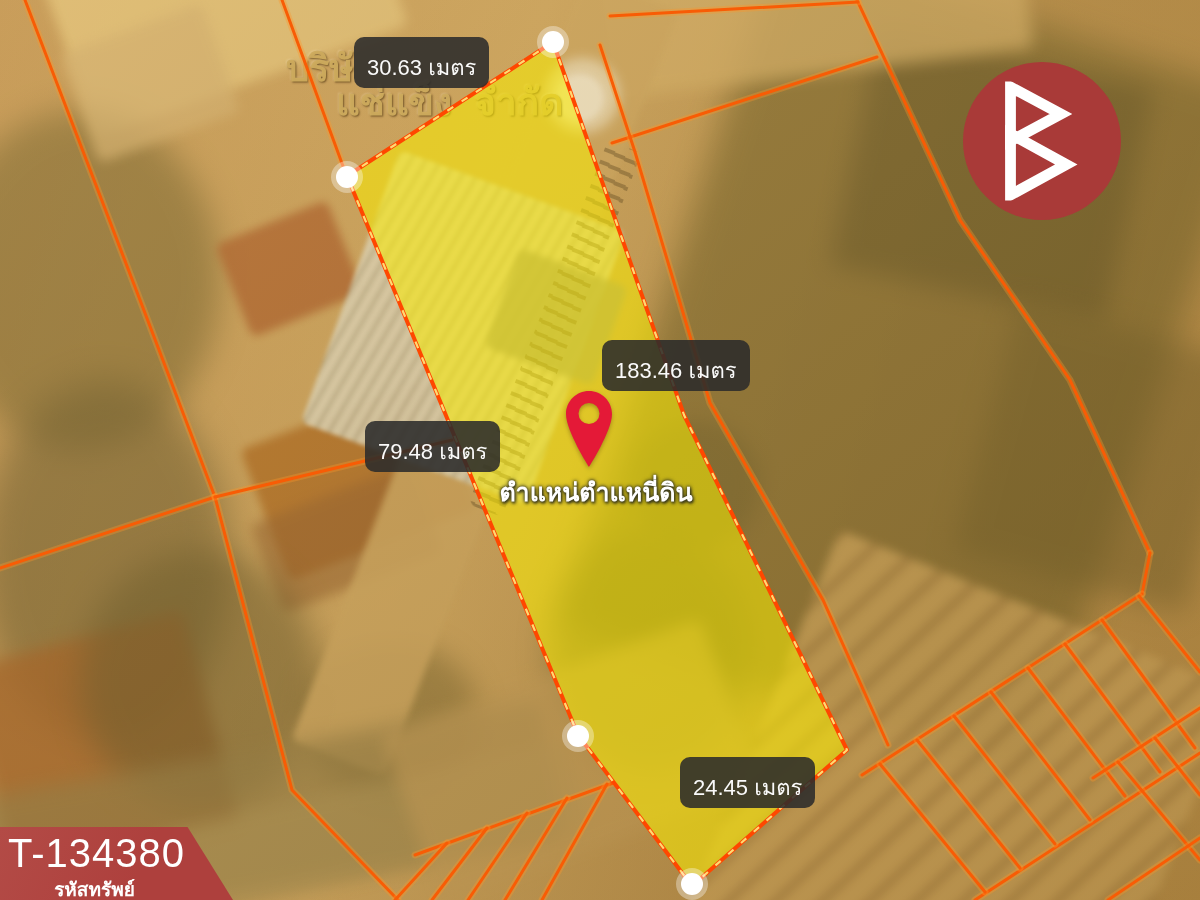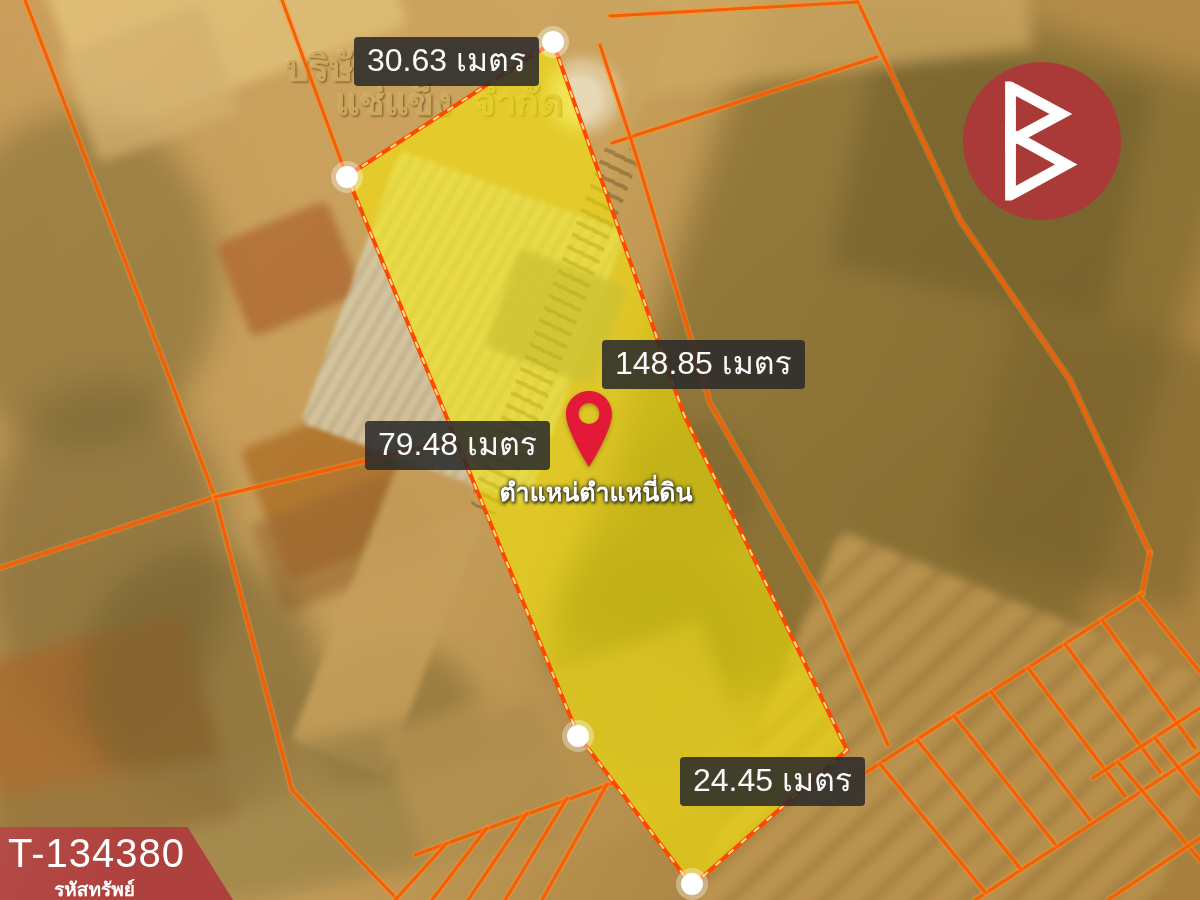--- a/index.html
+++ b/index.html
@@ -18,22 +18,22 @@
   .wm{position:absolute;z-index:2;font-weight:bold;font-size:37px;
       color:rgba(207,172,94,.95);
       text-shadow:1px 1px 2px rgba(70,45,10,.65),-1px -1px 2px rgba(255,240,200,.25);
       white-space:nowrap;}
   #wm1{left:286px;top:38px;}
   #wm2{left:336px;top:72px;font-family:Liberation Mono, monospace;}
   
   #overlay{position:absolute;inset:0;z-index:3;}
   
   .mlabel{position:absolute;z-index:5;background:var(--label_bg,rgba(43,43,43,.87));
-          color:#fafafa;font-size:32px;line-height:1.25;padding:3px 13px 6px;
-          border-radius:4px;white-space:nowrap;}
+          color:#fafafa;font-size:22px;line-height:1.25;padding:17px 13px 6px;
+          border-radius:10px;white-space:nowrap;}
   #m-top{left:354px;top:37px;}
   #m-right{left:602px;top:340px;}
   #m-left{left:365px;top:389px;margin-top:32px;}
   #m-bl{left:548px;top:741px;z-index:5;}
   #m-br{left:680px;top:757px;z-index:6;}
   
   #pin{position:absolute;left:566px;top:390px;width:46px;height:78px;z-index:7;
        filter:drop-shadow(0 2px 2px rgba(60,30,0,.35));}
   #pin-caption{position:absolute;left:486px;top:472px;width:220px;z-index:7;
        text-align:center;font-size:25px;font-weight:bold;color:#fff;white-space:nowrap;
@@ -158,21 +158,21 @@
         <circle cx="347" cy="177" r="16" fill="rgba(255,255,255,0.35)"></circle>
         <circle cx="347" cy="177" r="11" fill="#ffffff"></circle>
         <circle cx="578" cy="736" r="16" fill="rgba(255,255,255,0.35)"></circle>
         <circle cx="578" cy="736" r="11" fill="#ffffff"></circle>
         <circle cx="692" cy="884" r="16" fill="rgba(255,255,255,0.35)"></circle>
         <circle cx="692" cy="884" r="11" fill="#ffffff"></circle>
       </g>
   </svg>
 
   <div class="mlabel" id="m-top">30.63 เมตร</div>
-  <div class="mlabel" id="m-right">148.85 เมตร</div>
+  <div class="mlabel" id="m-right">183.46 เมตร</div>
   <div class="mlabel" id="m-left">79.48 เมตร</div>
   <div class="mlabel" id="m-br">24.45 เมตร</div>
 
   <div id="pin">
     <svg viewBox="0 0 46 78" width="46" height="78">
       <path d="M23,1 C10.3,1 0,11.3 0,24 C0,41 23,77 23,77 C23,77 46,41 46,24 C46,11.3 35.7,1 23,1 Z
                M23,34 a10.5,10.5 0 1,1 0,-21 a10.5,10.5 0 1,1 0,21 Z" style="fill:var(--pin_red,#e41937)" fill-rule="evenodd"></path>
     </svg>
   </div>
   <div id="pin-caption">ตำแหน่ตำแหนี่ดิน</div>

